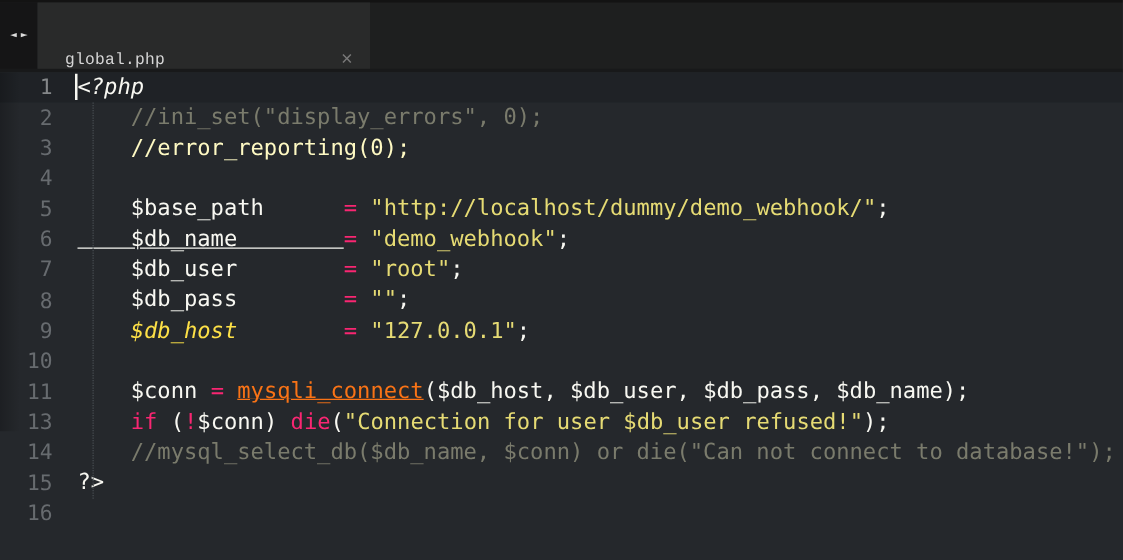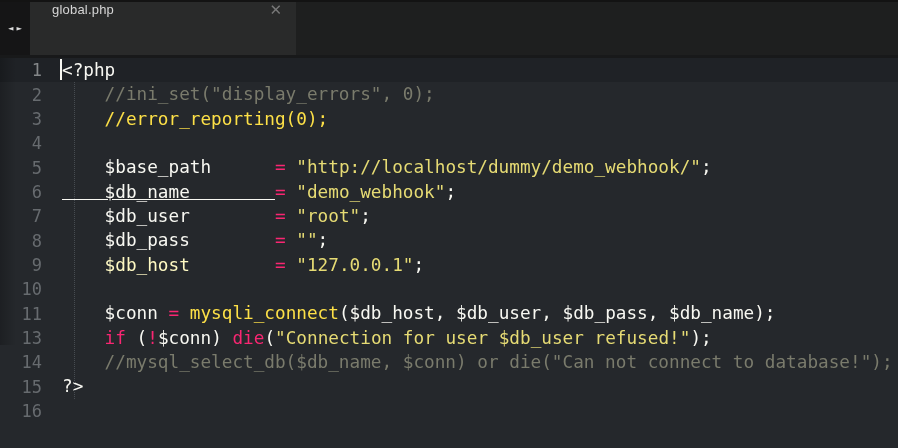--- a/index.html
+++ b/index.html
@@ -13,23 +13,23 @@
     border-top:2px solid #131313;border-bottom:3px solid #18191a;
     display:flex;align-items:stretch;
   }
   .nav{
     width:30px;background:#151516;flex:none;
     display:flex;align-items:center;justify-content:center;gap:3px;
   }
   .nav span{color:#dcdcdc;font-size:9px;line-height:1;cursor:default;}
   .tab{
     width:266px;flex:none;background:#292a2a;
-    display:flex;align-items:flex-start;box-sizing:border-box;
+    display:flex;align-items:flex-end;box-sizing:border-box;
     padding:0 14px 0 22px;
-    font-family:Liberation Sans, sans-serif;font-size:13px;color:#d6d6d6;
+    font-family:Liberation Mono, monospace;font-size:13px;color:#d6d6d6;
   }
   .tab-label{flex:1;letter-spacing:.2px;}
   .tab-close{color:#787878;font-size:15px;line-height:1;cursor:pointer;}
 
   
   .editor{position:absolute;top:58px;left:0;right:0;bottom:0;background:#25282c;}
   .row{display:flex;height:24.35px;align-items:center;}
   .row.current{background:#1f2226;}
   .gutter{
     flex:none;width:62px;box-sizing:border-box;padding-right:20px;
@@ -65,29 +65,29 @@
     <div class="tab">
       <span class="tab-label">global.php</span>
       <span class="tab-close">✕</span>
     </div>
   </div>
 
   <div class="editor">
     <div id="lines">
         <div class="row current">
           <div class="gutter">1</div>
-          <div class="code"><span class="caret"></span><span style="color: rgb(248, 248, 242);">&lt;?php</span></div>
+          <div class="code"><span class="caret"></span><span style="color: rgb(248, 248, 242); font-style: italic;">&lt;?php</span></div>
         </div>
         <div class="row">
           <div class="gutter">2</div>
           <div class="code"><span style="color: rgb(122, 123, 108);">    //ini_set("display_errors", 0);</span></div>
         </div>
         <div class="row">
           <div class="gutter">3</div>
-          <div class="code"><span style="color: #fde047;">    //error_reporting(0);</span></div>
+          <div class="code"><span style="color: #fef9c3;">    //error_reporting(0);</span></div>
         </div>
         <div class="row">
           <div class="gutter">4</div>
           <div class="code"></div>
         </div>
         <div class="row">
           <div class="gutter">5</div>
           <div class="code"><span style="color: rgb(248, 248, 242);">    $base_path      </span><span style="color: rgb(249, 38, 114);">=</span><span style="color: rgb(248, 248, 242);"> </span><span style="color: rgb(230, 219, 116);">"http://localhost/dummy/demo_webhook/"</span><span style="color: rgb(248, 248, 242);">;</span></div>
         </div>
         <div class="row">
@@ -97,29 +97,29 @@
         <div class="row">
           <div class="gutter">7</div>
           <div class="code"><span style="color: rgb(248, 248, 242);">    $db_user        </span><span style="color: rgb(249, 38, 114);">=</span><span style="color: rgb(248, 248, 242);"> </span><span style="color: rgb(230, 219, 116);">"root"</span><span style="color: rgb(248, 248, 242);">;</span></div>
         </div>
         <div class="row">
           <div class="gutter">8</div>
           <div class="code"><span style="color: rgb(248, 248, 242);">    $db_pass        </span><span style="color: rgb(249, 38, 114);">=</span><span style="color: rgb(248, 248, 242);"> </span><span style="color: rgb(230, 219, 116);">""</span><span style="color: rgb(248, 248, 242);">;</span></div>
         </div>
         <div class="row">
           <div class="gutter">9</div>
-          <div class="code"><span style="color: #fef9c3;">    $db_host        </span><span style="color: rgb(249, 38, 114);">=</span><span style="color: rgb(248, 248, 242);"> </span><span style="color: rgb(230, 219, 116);">"127.0.0.1"</span><span style="color: rgb(248, 248, 242);">;</span></div>
+          <div class="code"><span style="color: #fde047; font-style: italic;">    $db_host        </span><span style="color: rgb(249, 38, 114);">=</span><span style="color: rgb(248, 248, 242);"> </span><span style="color: rgb(230, 219, 116);">"127.0.0.1"</span><span style="color: rgb(248, 248, 242);">;</span></div>
         </div>
         <div class="row">
           <div class="gutter">10</div>
           <div class="code"></div>
         </div>
         <div class="row">
           <div class="gutter">11</div>
-          <div class="code"><span style="color: rgb(248, 248, 242);">    $conn </span><span style="color: rgb(249, 38, 114);">=</span><span style="color: rgb(248, 248, 242);"> </span><span style="color: #fde047;">mysqli_connect</span><span style="color: rgb(248, 248, 242); text-align: center;">($db_host, $db_user, $db_pass, $db_name);</span></div>
+          <div class="code"><span style="color: rgb(248, 248, 242);">    $conn </span><span style="color: rgb(249, 38, 114);">=</span><span style="color: rgb(248, 248, 242);"> </span><span style="color: #f97316; text-decoration: underline;">mysqli_connect</span><span style="color: rgb(248, 248, 242); text-align: center;">($db_host, $db_user, $db_pass, $db_name);</span></div>
         </div>
         <div class="row">
           <div class="gutter">13</div>
           <div class="code"><span style="color: rgb(248, 248, 242);">    </span><span style="color: rgb(249, 38, 114);">if</span><span style="color: rgb(248, 248, 242);"> (</span><span style="color: rgb(249, 38, 114);">!</span><span style="color: rgb(248, 248, 242);">$conn</span><span style="color: rgb(248, 248, 242);">) </span><span style="color: rgb(249, 38, 114);">die</span><span style="color: rgb(248, 248, 242);">(</span><span style="color: rgb(230, 219, 116);">"Connection for user $db_user refused!"</span><span style="color: rgb(248, 248, 242);">);</span></div>
         </div>
         <div class="row">
           <div class="gutter">14</div>
           <div class="code"><span style="color: rgb(122, 123, 108); margin-top: 12px;">    //mysql_select_db($db_name, $conn) or die("Can not connect to database!");</span></div>
         </div>
         <div class="row">

